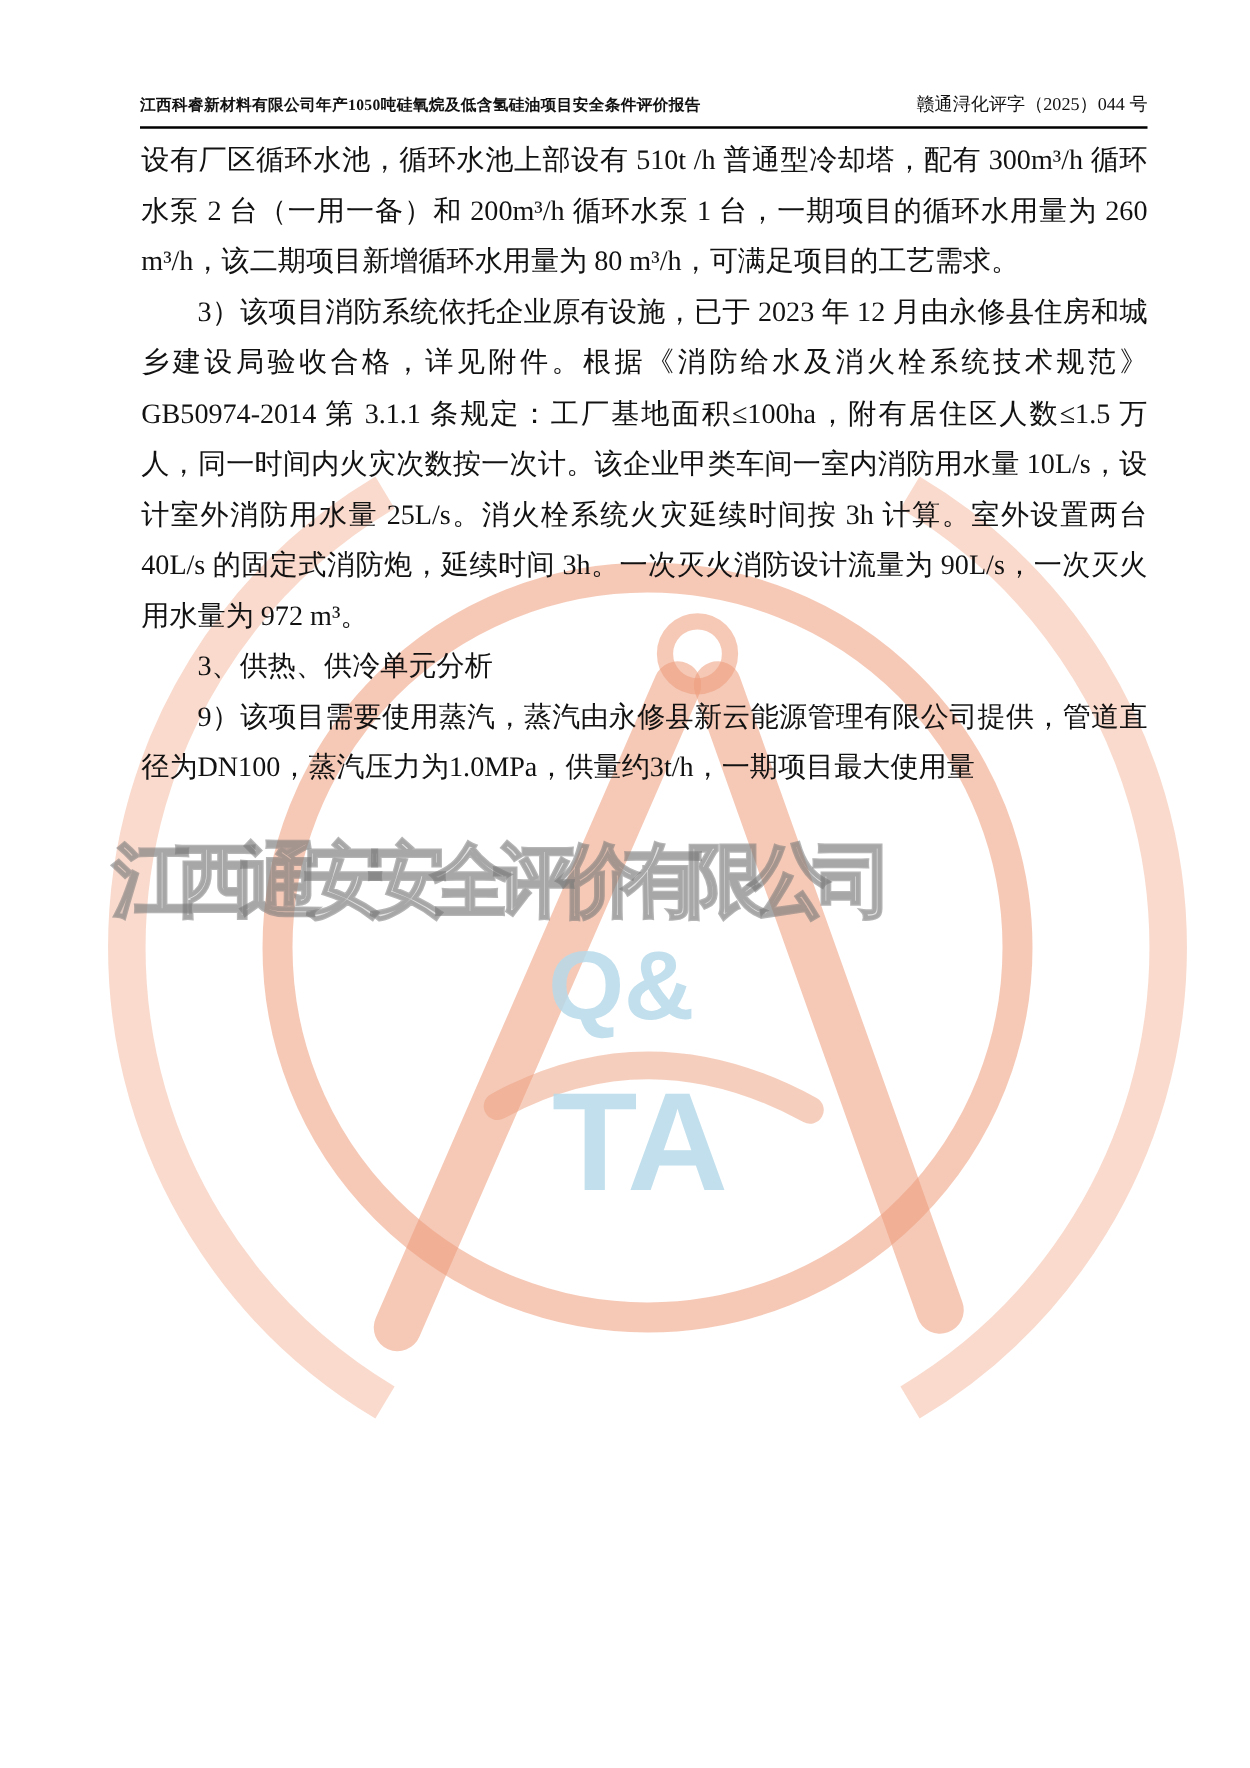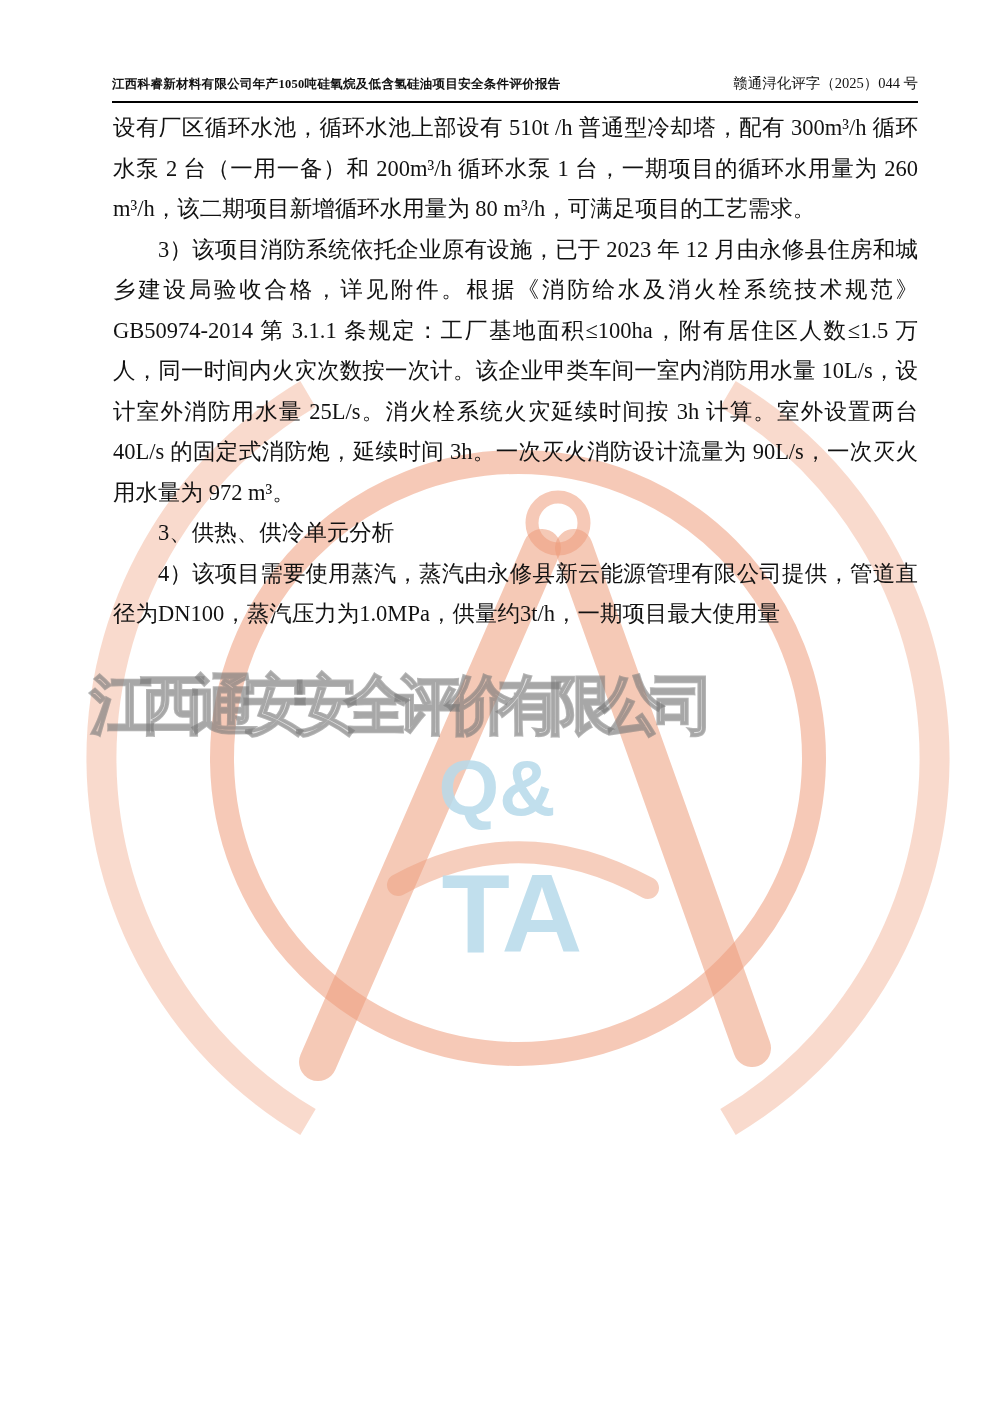--- a/index.html
+++ b/index.html
@@ -79,17 +79,17 @@
 
   <div class="header">
     <span class="header-left">江西科睿新材料有限公司年产1050吨硅氧烷及低含氢硅油项目安全条件评价报告</span>
     <span class="header-right">赣通浔化评字（2025）044 号</span>
   </div>
 
   <div class="content">
     <p>设有厂区循环水池，循环水池上部设有 510t /h 普通型冷却塔，配有 300m³/h 循环水泵 2 台（一用一备）和 200m³/h 循环水泵 1 台，一期项目的循环水用量为 260 m³/h，该二期项目新增循环水用量为 80 m³/h，可满足项目的工艺需求。</p>
     <p class="indent">3）该项目消防系统依托企业原有设施，已于 2023 年 12 月由永修县住房和城乡建设局验收合格，详见附件。根据《消防给水及消火栓系统技术规范》GB50974-2014 第 3.1.1 条规定：工厂基地面积≤100ha，附有居住区人数≤1.5 万人，同一时间内火灾次数按一次计。该企业甲类车间一室内消防用水量 10L/s，设计室外消防用水量 25L/s。消火栓系统火灾延续时间按 3h 计算。室外设置两台 40L/s 的固定式消防炮，延续时间 3h。一次灭火消防设计流量为 90L/s，一次灭火用水量为 972 m³。</p>
     <p class="indent">3、供热、供冷单元分析</p>
-    <p class="indent">4）该项目需要使用蒸汽，蒸汽由永修县新云能源管理有限公司提供，管道直径为DN100，蒸汽压力为1.0MPa，供量约3t/h，一期项目最大使用量</p>
+    <p class="indent">9）该项目需要使用蒸汽，蒸汽由永修县新云能源管理有限公司提供，管道直径为DN100，蒸汽压力为1.0MPa，供量约3t/h，一期项目最大使用量</p>
   </div>
 
 
 </div>
 
 </body></html>

